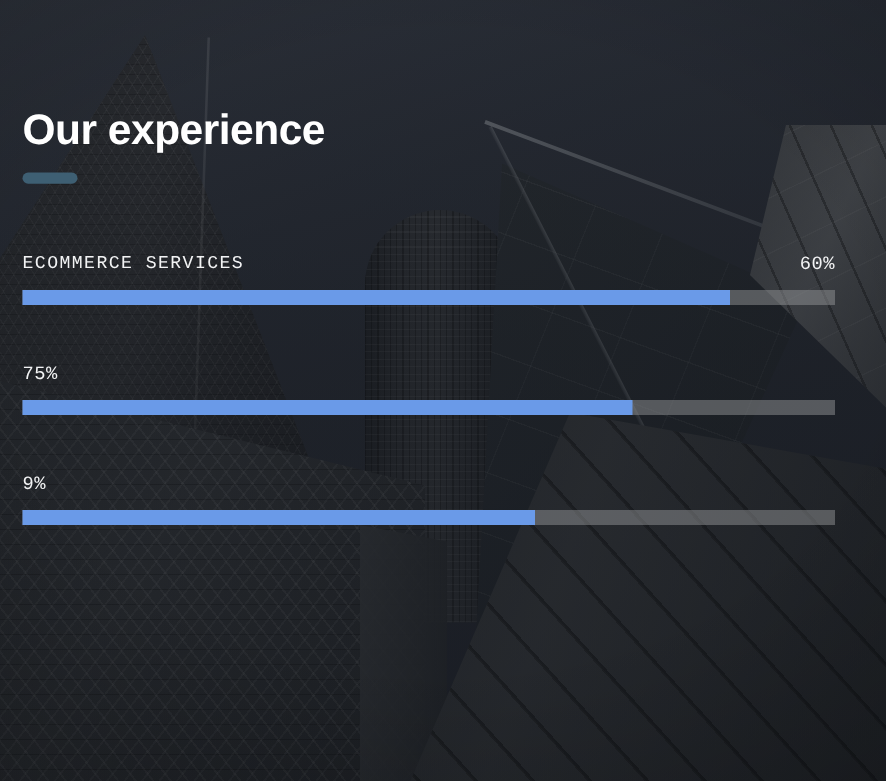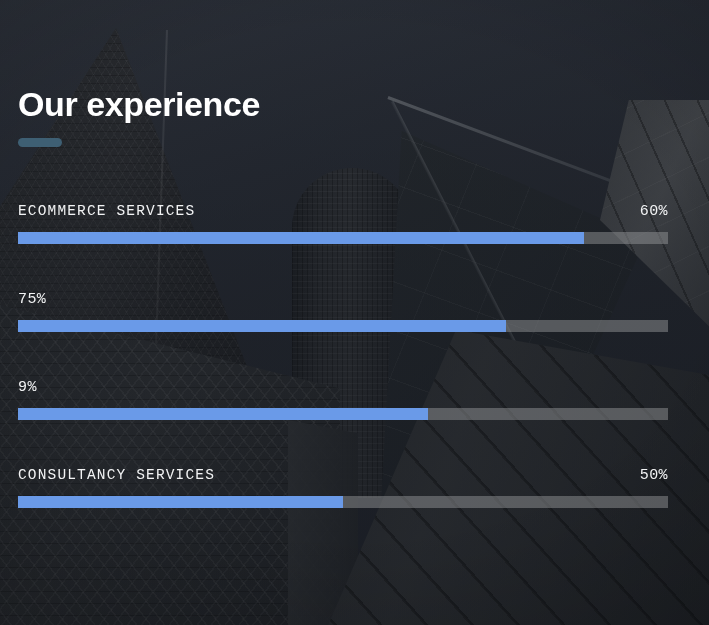--- a/index.html
+++ b/index.html
@@ -346,25 +346,16 @@
 
       <div class="skill">
         <div class="skill-head">
           <span class="skill-value">9%</span>
         </div>
         <div class="skill-track">
           <div class="skill-fill" style="width: 63%; background: rgb(106, 154, 232);"></div>
         </div>
       </div>
 
-      <div class="skill">
-        <div class="skill-head">
-          <span class="skill-label">CONSULTANCY SERVICES</span>
-          <span class="skill-value">50%</span>
-        </div>
-        <div class="skill-track">
-          <div class="skill-fill" style="width: 50%; background: rgb(106, 154, 232);"></div>
-        </div>
-      </div>
 
     </div>
   </div>
 </div>
 
 </body></html>

